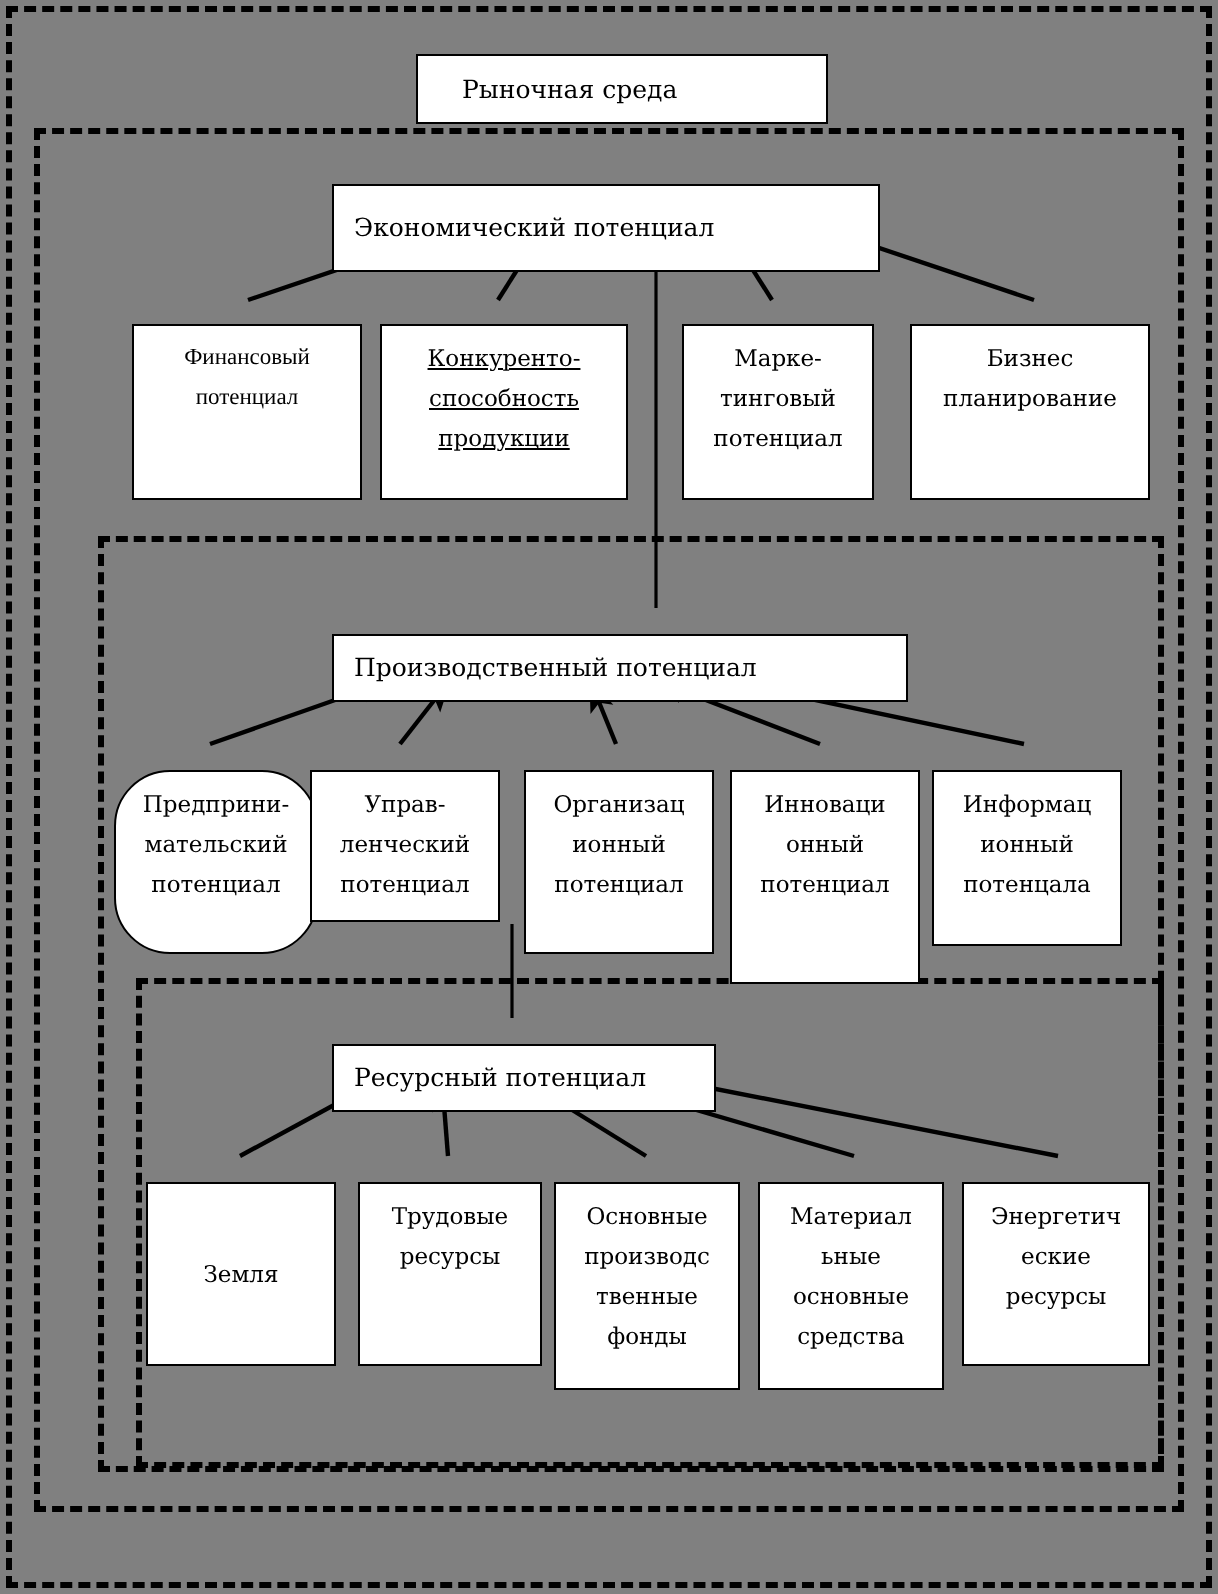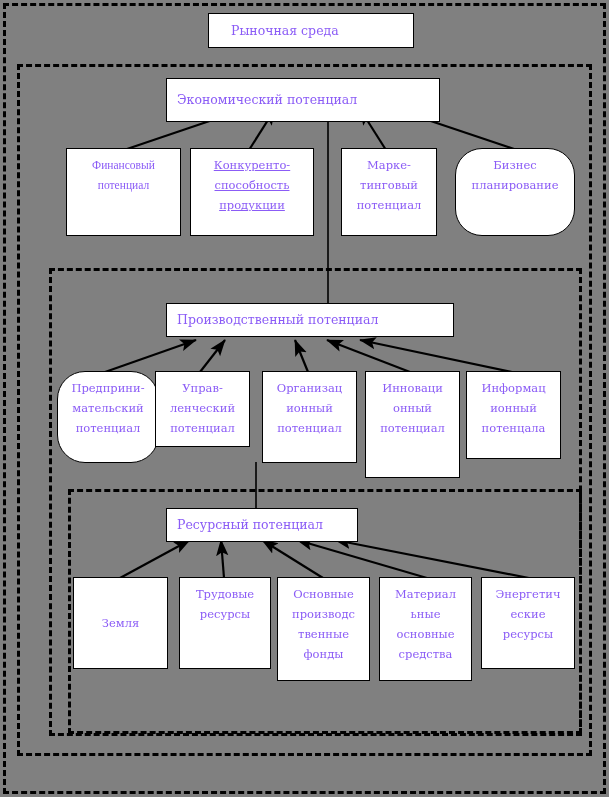--- a/index.html
+++ b/index.html
@@ -23,25 +23,26 @@
   }
   .node {
     position: absolute;
     background: #ffffff;
     border: 1px solid #000000;
     box-sizing: border-box;
     display: flex;
     align-items: flex-start;
     justify-content: center;
     text-align: center;
-    color: #8b5cf6;
+    color: #000000;
     font-size: 11.5px;
     line-height: 1.75;
     padding-top: 6px;
     z-index: 5;
+    margin-top: 14px;
   }
   .node.center-v {
     align-items: center;
     padding-top: 0;
   }
   .node .txt {
     display: block;
     white-space: pre-line;
     width: 100%;
   }
@@ -129,21 +130,21 @@
   <div class="node" style="left:190px; top:148px; width:124px; height:88px;text-decoration:underline;">
     <span class="txt">Конкуренто-
 способность
 продукции</span>
   </div>
   <div class="node" style="left:341px; top:148px; width:96px; height:88px;">
     <span class="txt">Марке-
 тинговый
 потенциал</span>
   </div>
-  <div class="node" style="left:455px; top:148px; width:120px; height:88px;border-radius:27px;">
+  <div class="node" style="left:455px; top:148px; width:120px; height:88px;">
     <span class="txt">Бизнес
 планирование</span>
   </div>
 
   <div class="node node-title" style="left:166px; top:303px; width:288px; height:34px;">
     <span class="txt">Производственный потенциал</span>
   </div>
 
   <div class="node" style="left:57px; top:371px; width:102px; height:92px;border-radius:28px;">
     <span class="txt">Предприни-

